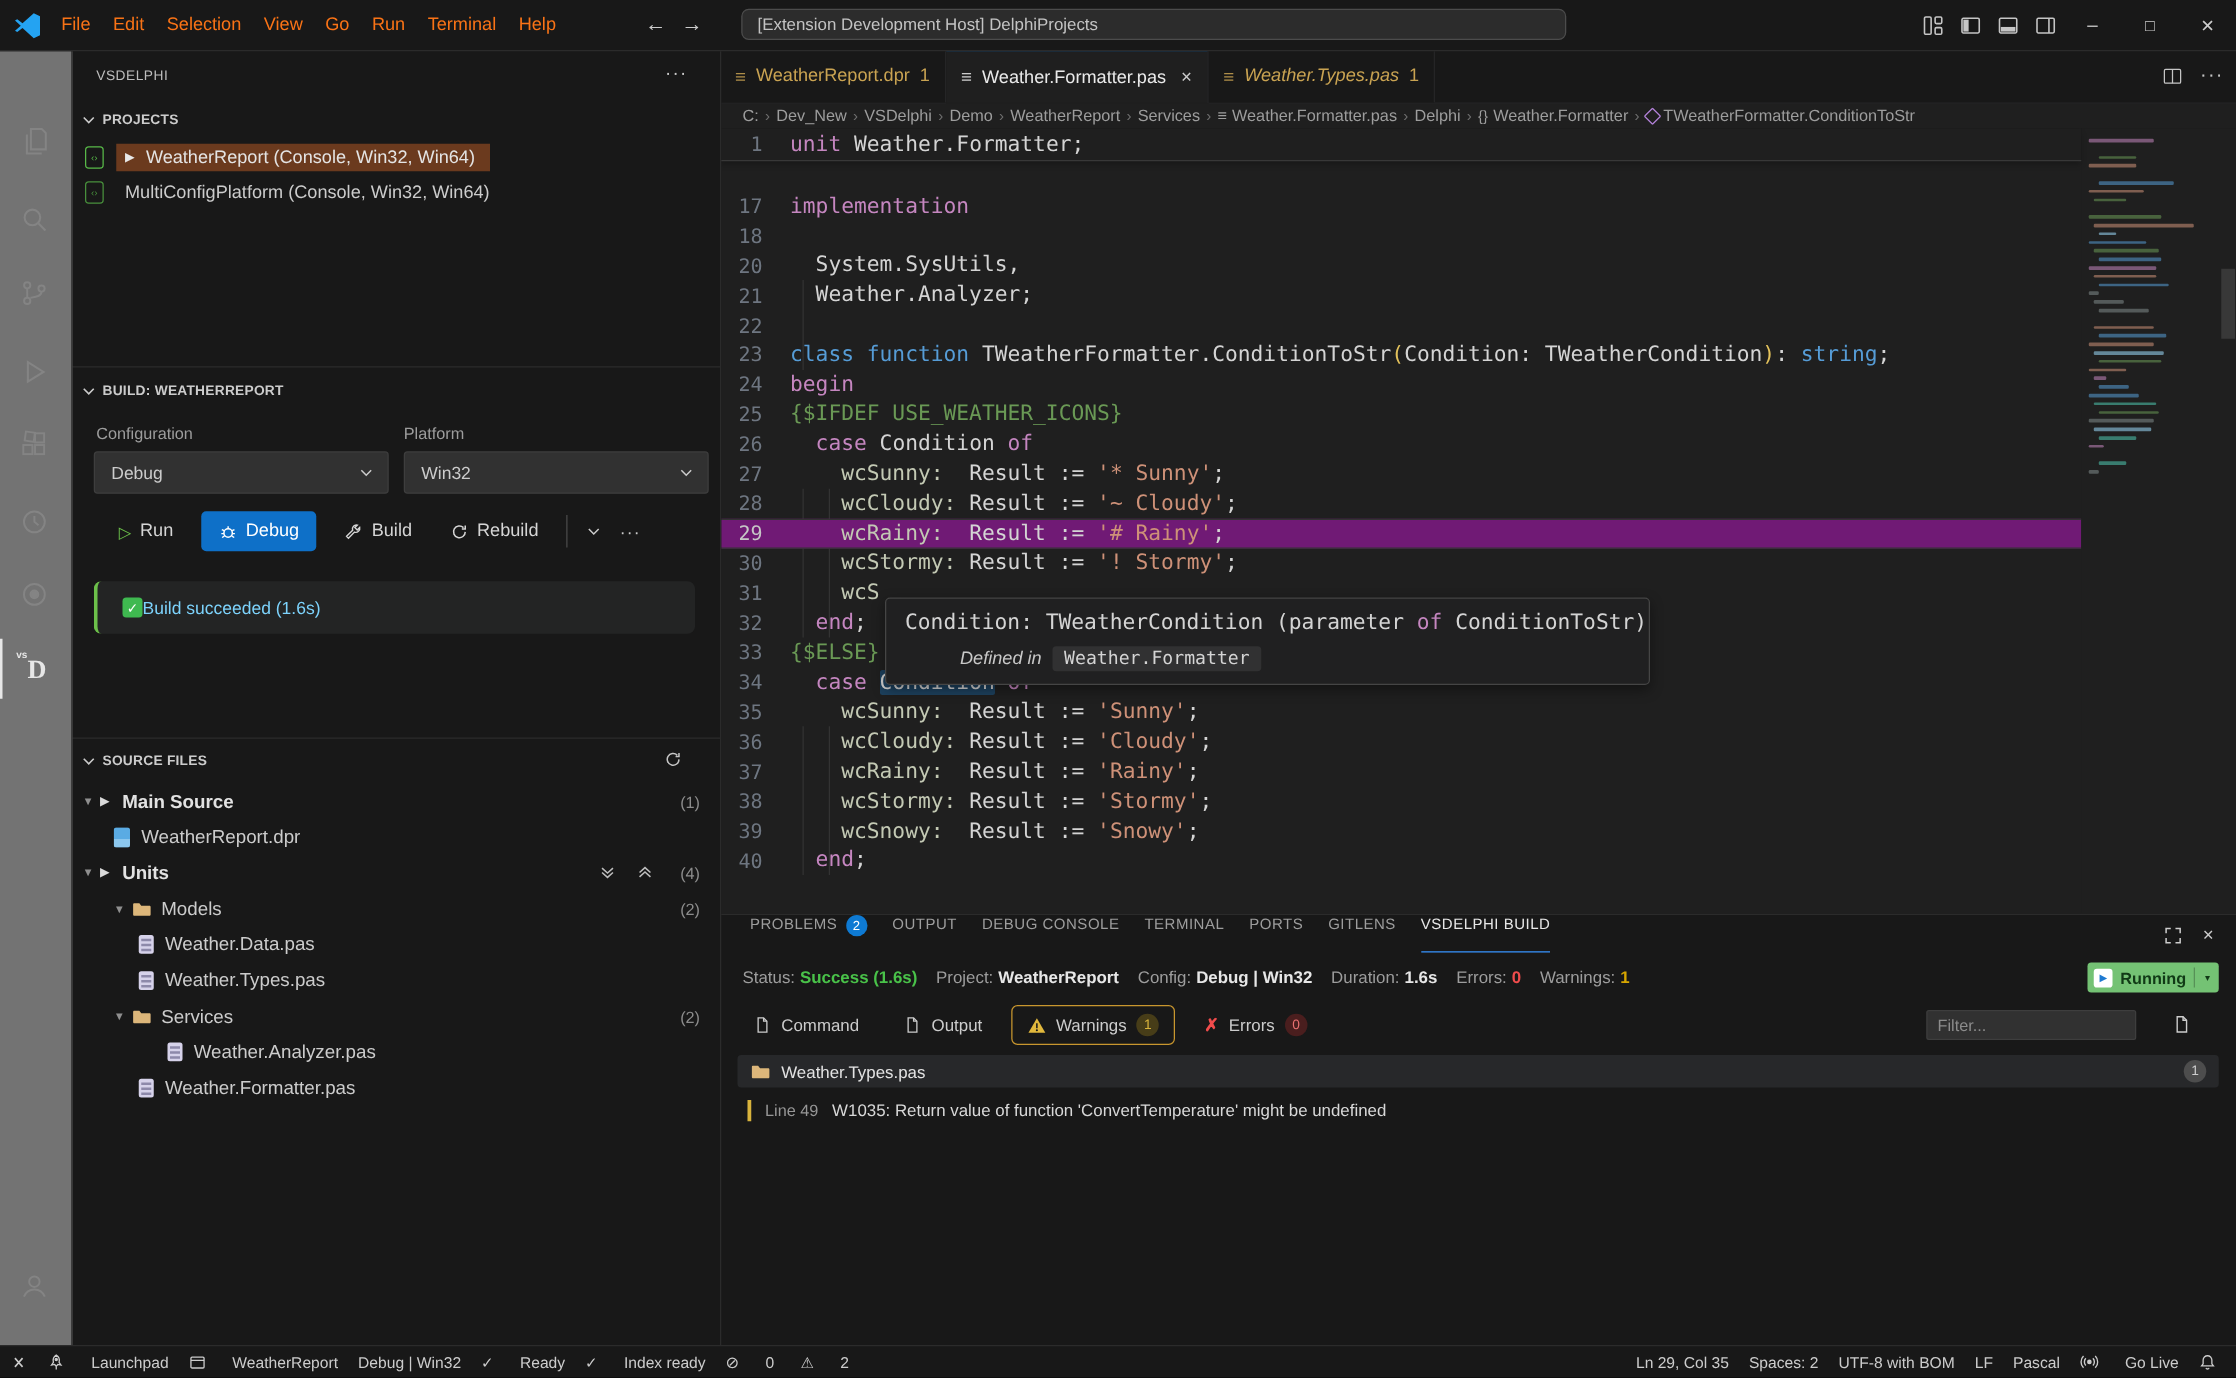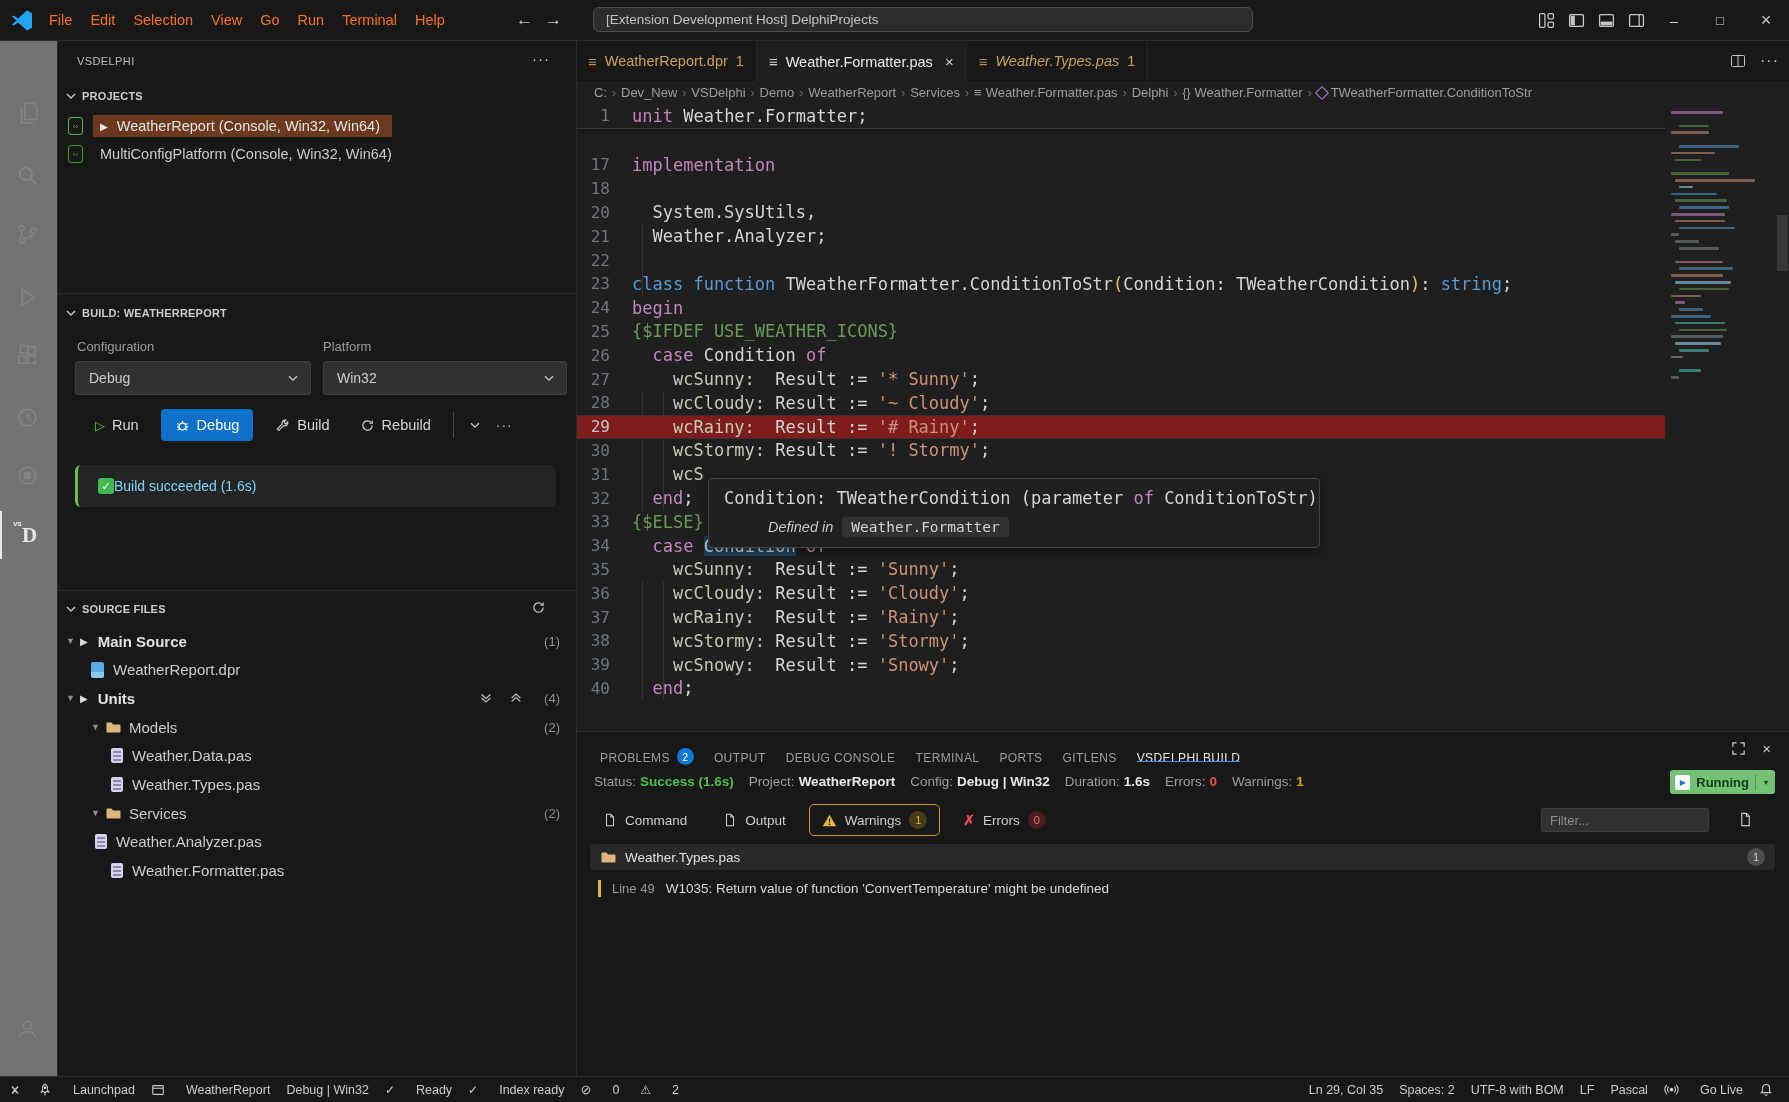--- a/index.html
+++ b/index.html
@@ -90,21 +90,21 @@
   .crumb{display:flex;align-items:center;gap:4px;flex:none;}
   .crumb-sep{margin:0 5px;color:#6e6e6e;font-size:12px;flex:none;}
   .braces{color:#9d9d9d;font-size:12px;}
   .cls-icon{width:8px;height:8px;border:1.5px solid #b180d7;transform:rotate(45deg);border-radius:1px;flex:none;}
 
   .code-area{position:absolute;left:576px;top:103px;right:0;height:628px;background:#1f1f1f;overflow:hidden;}
   .sticky{position:absolute;left:0;right:124px;top:0;height:25px;background:#1f1f1f;z-index:6;
           border-bottom:1px solid #383838;box-shadow:0 3px 5px rgba(0,0,0,.25);display:flex;align-items:center;}
   .code-lines{position:absolute;left:0;top:50px;right:124px;z-index:1;}
   .code-row{height:23.8px;display:flex;align-items:center;box-sizing:border-box;}
-  .code-row.current{background:#7f1d1d;border-top:1px solid #333333;border-bottom:1px solid #333333;}
+  .code-row.current{background:#701a75;border-top:1px solid #333333;border-bottom:1px solid #333333;}
   .ln{width:34px;text-align:right;margin-right:22px;color:#6e7681;font-size:16px;flex:none;
       font-family:"DejaVu Sans Mono",monospace;}
   .code-row.current .ln{color:#c6c6c6;}
   .ctext{font-family:"DejaVu Sans Mono",monospace;font-size:17px;white-space:pre;}
   .tk-kw{color:#c586c0;} .tk-typ{color:#569cd6;} .tk-str{color:#ce9178;} .tk-dir{color:#6a9955;}
   .tk-pln{color:#d4d4d4;} .tk-wc{color:#c3c9b4;} .tk-par{color:#e3c25c;}
   .tk-hl{color:#d4d4d4;background:#1d415e;border-radius:2px;}
   .guide{position:absolute;width:1px;background:#333333;z-index:0;}
   .minimap{position:absolute;right:0;top:0;width:124px;height:628px;background:#1f1f1f;z-index:5;}
   .mm-bar{position:absolute;height:2.5px;border-radius:1px;opacity:.55;}
@@ -115,21 +115,21 @@
   .tip-l1{font-family:"DejaVu Sans Mono",monospace;font-size:15.5px;color:#d4d4d4;white-space:pre;}
   .tip-l2{margin-top:9px;font-size:14.5px;color:#c8c8c8;display:flex;align-items:center;gap:9px;}
   .tip-def{font-style:italic;margin-left:44px;}
   .tip-chip{font-family:"DejaVu Sans Mono",monospace;font-size:14.5px;background:#313132;color:#d4d4d4;
             padding:2px 9px;border-radius:3px;font-style:normal;}
 
   
   .panel{position:absolute;left:576px;top:731px;width:1213px;height:345px;background:#181818;
          border-top:1px solid #2b2b2b;box-sizing:border-box;z-index:20;}
   .ptabs{position:absolute;left:14px;top:0;height:33px;display:flex;align-items:center;}
-  .ptab{position:relative;height:33px;display:flex;align-items:flex-end;padding:0 10px;gap:7px;font-size:12px;
+  .ptab{position:relative;height:33px;display:flex;align-items:flex-start;padding:0 10px;gap:7px;font-size:12px;
         color:#9d9d9d;letter-spacing:.4px;}
   .ptab.active{color:#e7e7e7;}
   .ptab.active:after{content:"";position:absolute;left:10px;right:10px;bottom:3px;height:1.5px;background:#3794ff;}
   .pbadge{min-width:17px;height:17px;border-radius:9px;background:#0e7ad3;color:#fff;font-size:10.5px;
           display:flex;align-items:center;justify-content:center;padding:0 4px;box-sizing:border-box;}
   .panel-icons{position:absolute;right:18px;top:0;height:33px;display:flex;align-items:center;gap:16px;color:#cccccc;}
   .pstatus{position:absolute;left:18px;top:33px;height:33px;display:flex;align-items:center;gap:15px;font-size:13.5px;}
   .pstatus .lbl{color:#9d9d9d;}
   .pstatus .val{color:#e7e7e7;font-weight:bold;margin-left:4px;}
   .pstatus .val.green{color:#49c249;} .pstatus .val.red{color:#f14c4c;} .pstatus .val.gold{color:#d7a600;}
@@ -429,21 +429,21 @@
         <div class="tree-row" style="top: 759.2px; padding-left: 34px;">
           <span class="tw">▼</span>
           <span class="folder-icon">
             <svg width="16" height="16" viewBox="0 0 16 16">
               <path d="M1.5 4.5c0-.6.4-1 1-1h4l1.5 2h6.5c.6 0 1 .4 1 1v6c0 .6-.4 1-1 1h-12c-.6 0-1-.4-1-1z" fill="#dcb67a"></path>
             </svg>
           </span>
           <span class="tree-label">Services</span>
           <span class="tree-count">(2)</span>
         </div>
-        <div class="tree-row" style="top: 787.9px; padding-left: 38px;">
+        <div class="tree-row" style="top: 787.9px; padding-left: 77px;">
           <span class="pas-icon"></span>
           <span class="tree-label">Weather.Analyzer.pas</span>
         </div>
         <div class="tree-row" style="top: 816.6px; padding-left: 54px;">
           <span class="pas-icon"></span>
           <span class="tree-label">Weather.Formatter.pas</span>
         </div>
       </div>
   </div>
 

